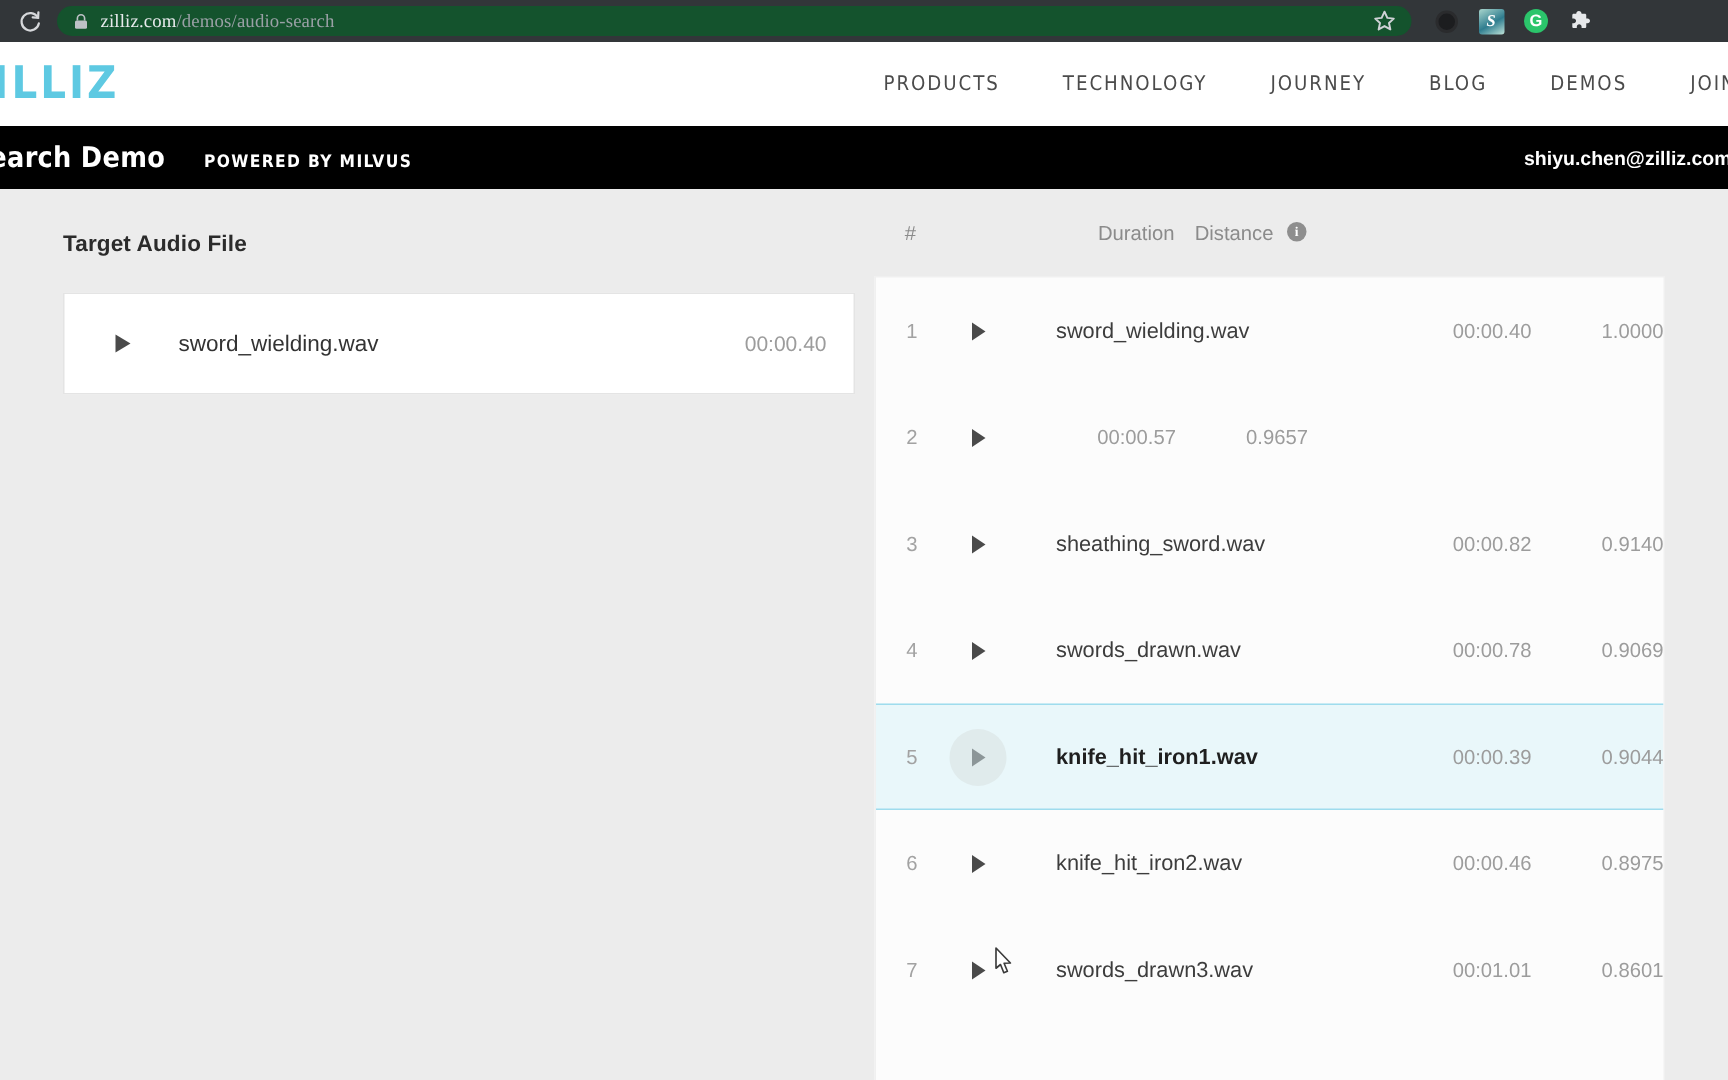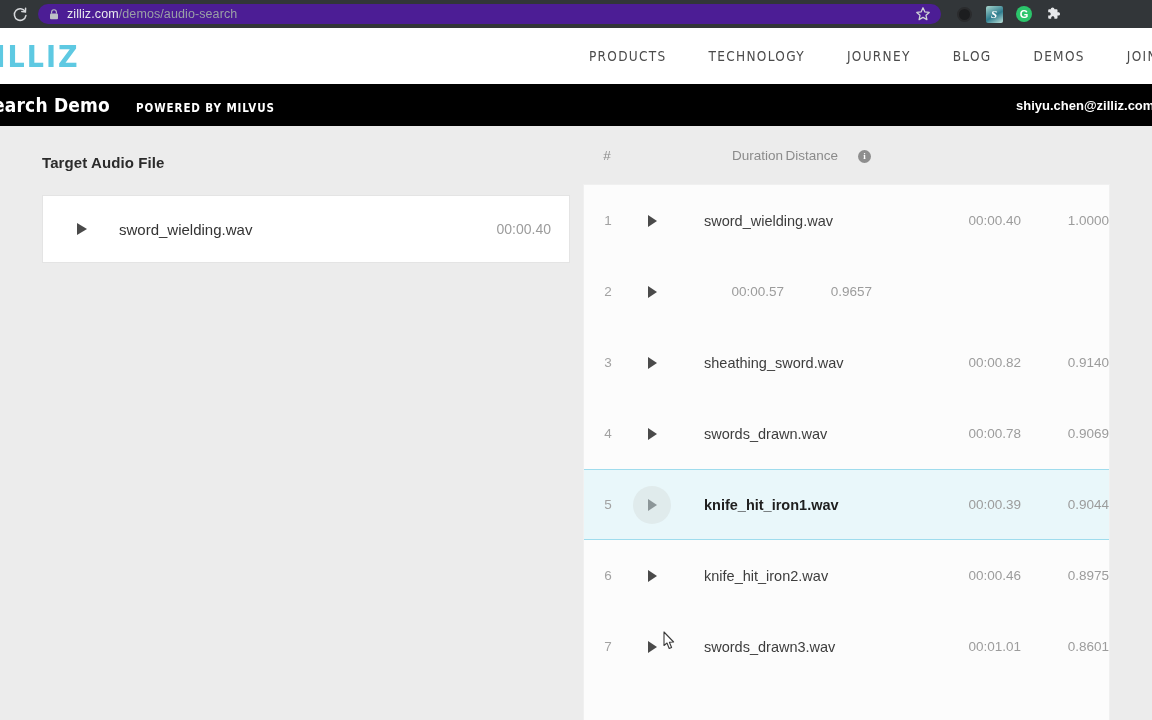--- a/index.html
+++ b/index.html
@@ -30,27 +30,28 @@
     flex: 0 0 24px;
     display: flex;
     align-items: center;
     justify-content: center;
     color: #d6d8db;
     margin-right: 6px;
   }
   .omnibox {
     flex: 1 1 auto;
     height: 20px;
-    background: #4c1d95;
+    background: #14532d;
     border-radius: 10px;
     display: flex;
     align-items: center;
     padding: 0 10px;
     max-width: 903px;
     box-sizing: border-box;
+    font-family: Liberation Serif, serif;
   }
   .lock-icon {
     width: 11px;
     height: 11px;
     flex: 0 0 11px;
     margin-right: 8px;
     display: flex;
     align-items: center;
     justify-content: center;
   }
@@ -275,21 +276,21 @@
     background: #ececec;
     font-size: 13.5px;
     color: #8b8b8b;
     box-sizing: border-box;
   }
   .col-idx   { width: 48px; text-align: center; flex: 0 0 48px; }
   .col-play  { width: 60px; flex: 0 0 60px; }
   .col-name  { flex: 1 1 auto; }
   .col-dur   { width: 92px; text-align: right; flex: 0 0 92px; }
   .col-dist  { width: 88px; text-align: right; flex: 0 0 88px;
-               display: flex; align-items: flex-end; justify-content: flex-end; gap: 20px; }
+               display: flex; align-items: flex-start; justify-content: flex-end; gap: 9px; }
   .info-icon {
     width: 13px; height: 13px; border-radius: 50%;
     background: #8e8e8e; color: #ffffff;
     font-size: 9px; font-weight: bold;
     display: inline-flex; align-items: center; justify-content: center;
     font-family: "Liberation Serif", serif;
     flex: 0 0 13px;
   }
   .results-body {
     background: #fcfcfc;

